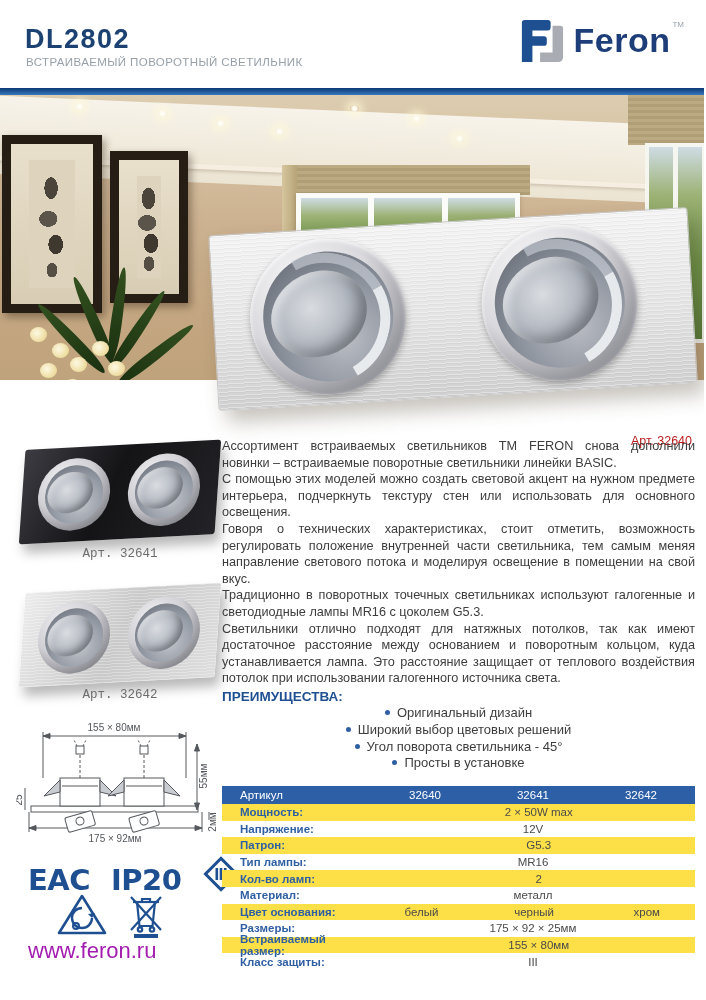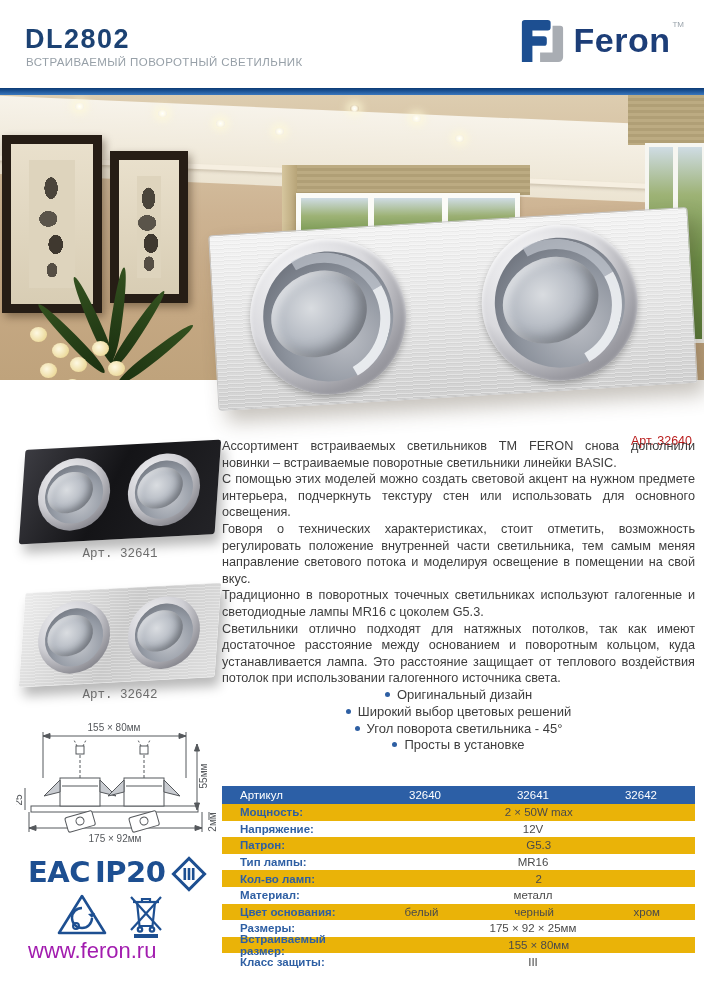--- a/index.html
+++ b/index.html
@@ -80,38 +80,38 @@
   .mwell{position:absolute;inset:7px;border-radius:50%;
          background:radial-gradient(circle at 60% 65%,#c3c6cc 0%,#959ba5 50%,#61666f 100%);}
   .mglass{position:absolute;left:9px;top:14px;width:46px;height:40px;border-radius:50%;
           transform:rotate(-22deg);
           background:radial-gradient(circle at 45% 40%,#dadde1,#a9afb9 65%,#868c98);
           box-shadow:inset -3px -4px 7px rgba(0,0,0,.3),inset 2px 3px 5px rgba(255,255,255,.5);}
   .prod-cap{position:absolute;left:45px;width:150px;text-align:center;font-size:12.5px;color:#6d6d6d;font-family:Liberation Mono, monospace;}
   
   .draw{position:absolute;left:16px;top:720px;width:202px;height:128px;}
   .draw text{font-family:"Liberation Sans",sans-serif;font-size:10px;fill:#55585c;}
-  .certs-line1{position:absolute;left:28px;top:855px;display:flex;align-items:flex-start;gap:5px;}
+  .certs-line1{position:absolute;left:28px;top:855px;display:flex;align-items:flex-end;gap:21px;}
   .mark-big{font-size:29px;font-weight:800;color:#1d4f91;letter-spacing:-.5px;
             font-family:"DejaVu Sans","Liberation Sans",sans-serif;}
   .certs-line2{position:absolute;left:56px;top:893px;display:flex;align-items:flex-start;gap:18px;}
   .site{position:absolute;left:28px;top:938px;font-size:22px;color:#a21caf;text-decoration:none;}
   
   .rcol{position:absolute;left:222px;top:438px;width:473px;}
   .para{margin:0;font-size:12.7px;line-height:16.6px;color:#3d3d3d;text-align:justify;}
   .adv-title{margin:2px 0 1px 0;font-size:13.5px;font-weight:bold;color:#1d4f91;}
   .adv-list{margin:0;padding:0;list-style:none;text-align:center;}
   .adv-list li{font-size:13px;line-height:16.8px;color:#3d3d3d;}
   .dot{display:inline-block;width:5px;height:5px;border-radius:50%;background:#2e5fa3;
        margin-right:7px;vertical-align:2px;}
   
   .spec{position:absolute;left:222px;top:786px;width:473px;font-size:11.5px;}
   .trow{display:flex;align-items:center;height:16.6px;}
   .trow.head{background:#2c5fa6;height:18px;}
-  .trow.gray{background:#eab308;gap:16px;}
+  .trow.gray{background:#fde047;gap:16px;}
   .tl{width:31.5%;padding-left:18px;box-sizing:border-box;color:#2e5fa3;font-weight:bold;}
   .head .tl,.head .tv{color:#fff;font-weight:normal;}
   .tv{width:22.83%;text-align:center;color:#4a4a4a;}
   .tspan{width:68.5%;text-align:center;color:#4a4a4a;}
 </style>
 </head>
 <body>
 
 <div class="page">
 
@@ -315,20 +315,21 @@
     </span>
   </div>
   <a class="site" href="#">www.feron.ru</a>
 
   <div class="rcol">
     <p class="para">Ассортимент встраиваемых светильников ТМ FERON снова дополнили новинки – встраиваемые поворотные светильники линейки BASIC.</p>
     <p class="para">С помощью этих моделей можно создать световой акцент на нужном предмете интерьера, подчеркнуть текстуру стен или использовать для основного освещения.</p>
     <p class="para">Говоря о технических характеристиках, стоит отметить, возможность регулировать положение внутренней части светильника, тем самым меняя направление светового потока и моделируя освещение в помещении на свой вкус.</p>
     <p class="para">Традиционно в поворотных точечных светильниках используют галогенные и светодиодные лампы MR16 с цоколем G5.3.</p>
     <p class="para">Светильники отлично подходят для натяжных потолков, так как имеют достаточное расстояние между основанием и поворотным кольцом, куда устанавливается лампа. Это расстояние защищает от теплового воздействия потолок при использовании галогенного источника света.</p>
+    <p class="adv-title">ПРЕИМУЩЕСТВА:</p>
     <ul class="adv-list">
       <li><span class="dot"></span><span>Оригинальный дизайн</span></li>
       <li><span class="dot"></span><span>Широкий выбор цветовых решений</span></li>
       <li><span class="dot"></span><span>Угол поворота светильника - 45°</span></li>
       <li><span class="dot"></span><span>Просты в установке</span></li>
     </ul>
   </div>
 
   <div class="spec">
     <div class="trow head">

